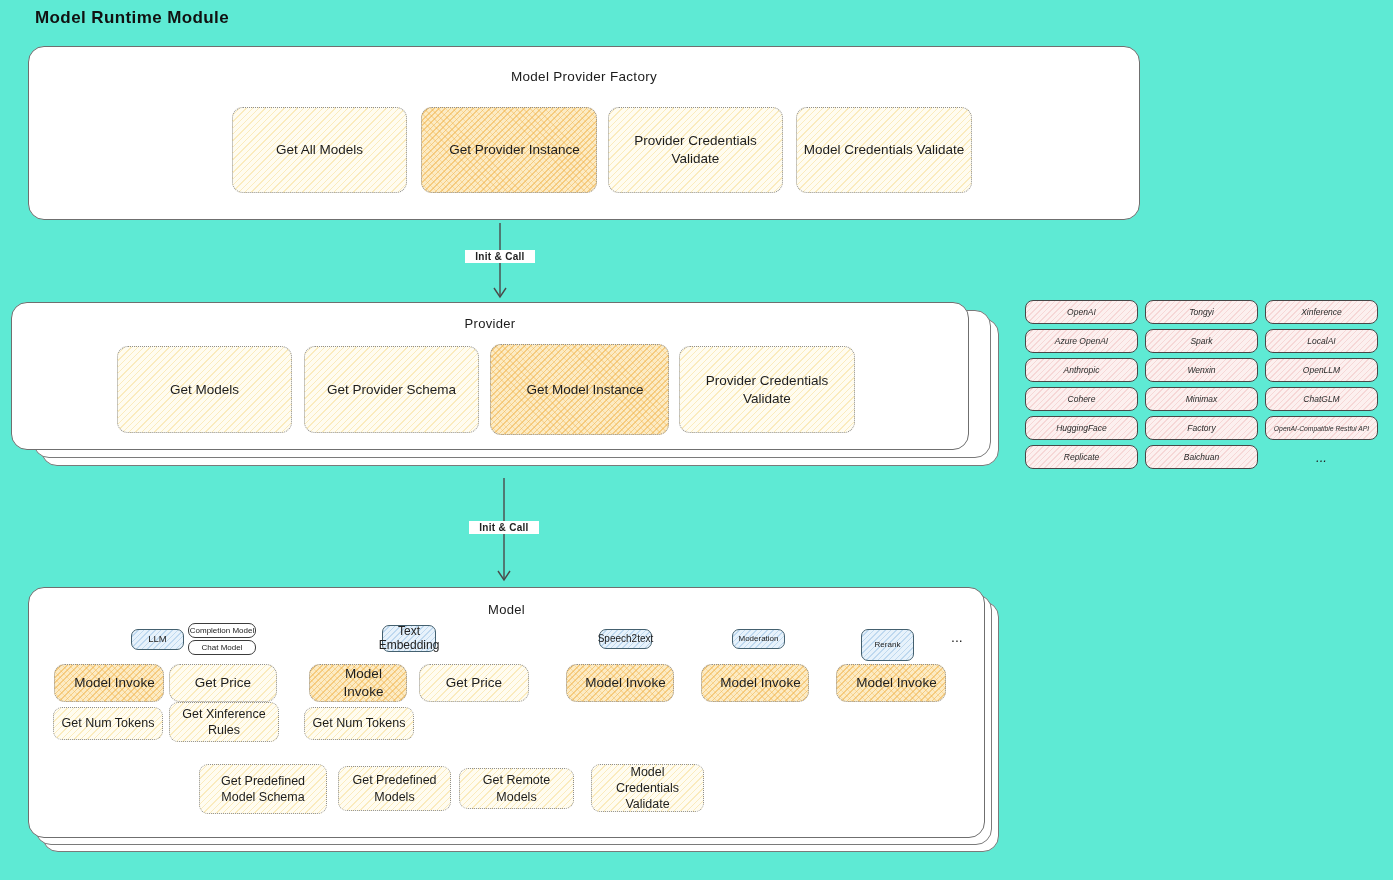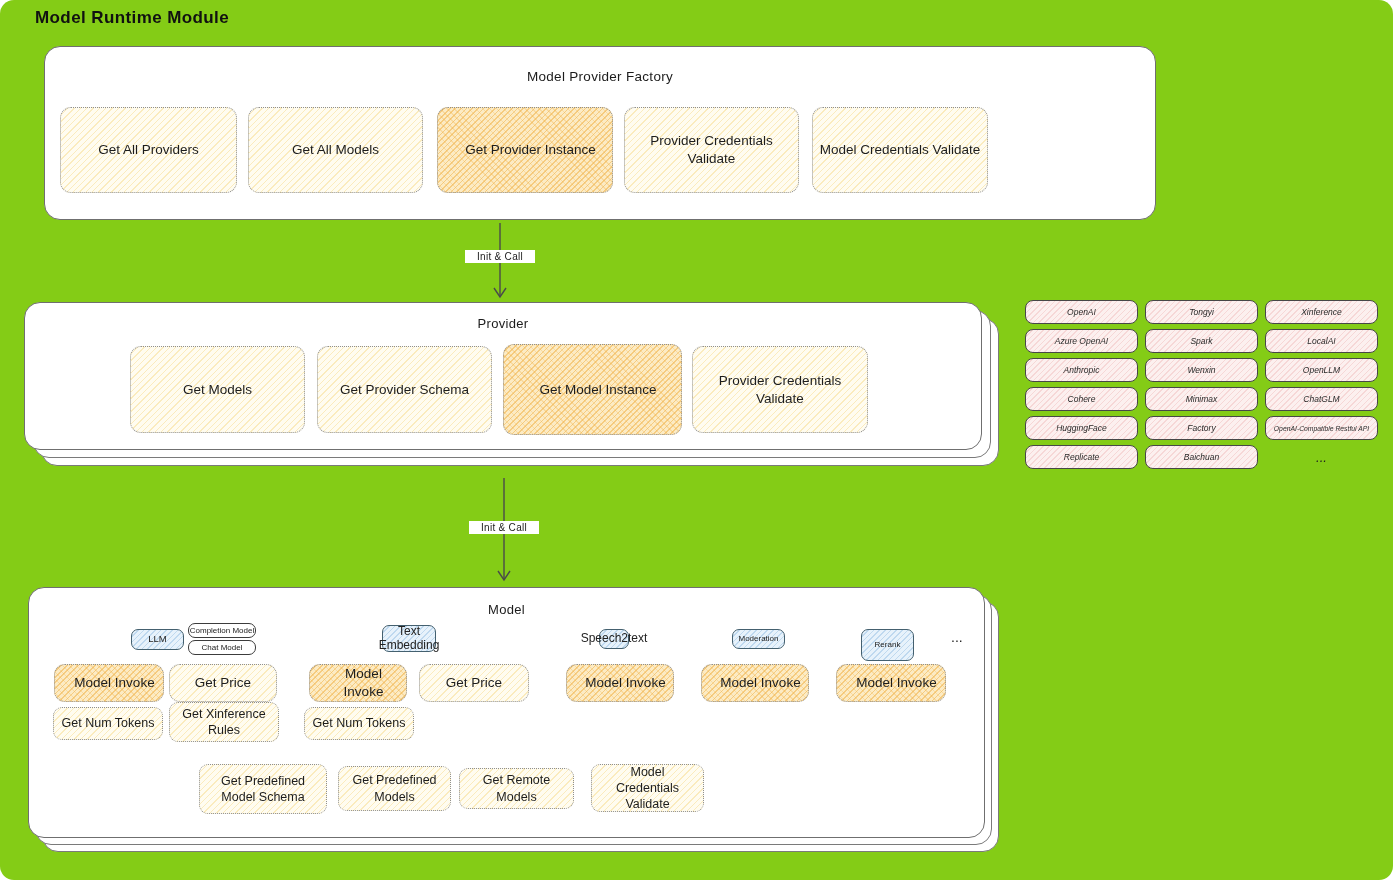--- a/index.html
+++ b/index.html
@@ -1,18 +1,18 @@
 <!DOCTYPE html>
 <html><head>
 <meta charset="utf-8">
 <style>
   * { margin:0; padding:0; box-sizing:border-box; }
   html,body { background:#ffffff; }
   body { font-family:"Liberation Sans","DejaVu Sans",sans-serif; color:#1e1e1e; }
-  .canvas { position:relative; width:1393px; height:880px; background:#84cc16; overflow:hidden;border-radius:14px; }
+  .canvas { position:relative; width:1393px; height:880px; background:#5eead4; overflow:hidden; }
 
   .page-title { position:absolute; left:35px; top:8px; font-size:17px; font-weight:700; letter-spacing:.4px; color:#111; }
 
   
   .box { position:absolute; background:#fff; border:1.4px solid #6f6f6f; border-radius:16px; }
   .box.stack { border-color:#7a7a7a; }
   .box-title { position:absolute; left:0; right:0; text-align:center; font-size:13.5px; color:#1c1c1c; letter-spacing:.3px; }
 
   
   .node { position:absolute; display:flex; align-items:center; justify-content:center; text-align:center;
@@ -37,49 +37,48 @@
   .pill-grid { position:absolute; left:1025px; top:300px; display:grid;
                grid-template-columns:113px 113px 113px; grid-auto-rows:24px; column-gap:7px; row-gap:5px; }
   .pill { display:flex; align-items:center; justify-content:center; text-align:center;
           border:1.4px solid #474747; border-radius:8px; font-size:8.5px; color:#2a2a2a; padding:1px 3px;
           background-color:#fcf0ef;
           background-image:repeating-linear-gradient(135deg, rgba(233,158,158,.30) 0px, rgba(233,158,158,.30) 1px, transparent 1px, transparent 4px);font-style:italic; }
   .pill-xs { font-size:6.8px; }
   .pill-more { display:flex; align-items:center; justify-content:center; font-size:13px; color:#222; border:none; background:none; }
 
   .arrow { position:absolute; }
-  .arrow-label { position:absolute; text-align:center; font-size:10px; background:#fff; color:#222; padding:1px 0; letter-spacing:.3px; }
+  .arrow-label { position:absolute; text-align:center; font-size:10px; background:#fff; color:#222; padding:1px 0; letter-spacing:.3px;font-weight:bold; }
 
   .more-text { position:absolute; font-size:14px; color:#222; }
 </style>
 </head>
 <body>
 
 <div class="canvas">
 
   <div class="page-title">Model Runtime Module</div>
 
-  <div class="box" style="left:44px;top:46px;width:1112px;height:174px">
+  <div class="box" style="left:28px;top:46px;width:1112px;height:174px">
     <div class="box-title" style="top:22px">Model Provider Factory</div>
-    <div class="node yellow" style="left:15px;top:60px;width:177px;height:86px">Get All Providers</div>
     <div class="node yellow" style="left:203px;top:60px;width:175px;height:86px">Get All Models</div>
     <div class="node orange" style="left:392px;top:60px;width:176px;height:86px">Get Provider Instance</div>
     <div class="node yellow" style="left:579px;top:60px;width:175px;height:86px">Provider Credentials Validate</div>
     <div class="node yellow" style="left:767px;top:60px;width:176px;height:86px">Model Credentials Validate</div>
   </div>
 
   <svg class="arrow" style="left:490px;top:223px" width="20" height="76" viewBox="0 0 20 76">
     <line x1="10" y1="0" x2="10" y2="74" stroke="#4a4a4a" stroke-width="1.4"></line>
     <polyline points="4,65 10,74 16,65" fill="none" stroke="#4a4a4a" stroke-width="1.4"></polyline>
   </svg>
   <div class="arrow-label" style="left:465px;top:250px;width:70px">Init &amp; Call</div>
 
   <div class="box stack" style="left:41px;top:318px;width:958px;height:148px"></div>
   <div class="box stack" style="left:33px;top:310px;width:958px;height:148px"></div>
-  <div class="box" style="left:24px;top:302px;width:958px;height:148px">
+  <div class="box" style="left:11px;top:302px;width:958px;height:148px">
     <div class="box-title" style="top:13px;font-size:13px">Provider</div>
     <div class="node yellow" style="left:105px;top:43px;width:175px;height:87px">Get Models</div>
     <div class="node orange" style="left:478px;top:41px;width:179px;height:91px">Get Model Instance</div>
     <div class="node yellow" style="left:292px;top:43px;width:175px;height:87px">Get Provider Schema</div>
     <div class="node yellow" style="left:667px;top:43px;width:176px;height:87px">Provider Credentials Validate</div>
   </div>
 
   <div class="pill-grid">
     <div class="pill">OpenAI</div>
     <div class="pill">Tongyi</div>
@@ -118,21 +117,21 @@
     <div class="node orange" style="left:25px;top:76px;width:110px;height:38px">Model Invoke</div>
     <div class="node yellow" style="left:140px;top:76px;width:108px;height:38px">Get Price</div>
     <div class="node yellow sm" style="left:24px;top:119px;width:110px;height:33px">Get Num Tokens</div>
     <div class="node yellow sm" style="left:140px;top:114px;width:110px;height:40px">Get Xinference Rules</div>
 
     <div class="tag tag-xs" style="left:353px;top:37px;width:54px;height:27px">Text Embedding</div>
     <div class="node orange" style="left:280px;top:76px;width:98px;height:38px">Model Invoke</div>
     <div class="node yellow" style="left:390px;top:76px;width:110px;height:38px">Get Price</div>
     <div class="node yellow sm" style="left:275px;top:119px;width:110px;height:33px">Get Num Tokens</div>
 
-    <div class="tag" style="left:570px;top:41px;width:30px;height:20px;font-size:12px">Speech2text</div>
+    <div class="tag" style="left:570px;top:41px;width:53px;height:20px;font-size:10px">Speech2text</div>
     <div class="node orange" style="left:537px;top:76px;width:108px;height:38px">Model Invoke</div>
 
     <div class="tag" style="left:703px;top:41px;width:53px;height:20px;font-size:8px">Moderation</div>
     <div class="node orange" style="left:672px;top:76px;width:108px;height:38px">Model Invoke</div>
 
     <div class="tag" style="left:832px;top:41px;width:53px;height:32px;font-size:8px">Rerank</div>
     <div class="node orange" style="left:807px;top:76px;width:110px;height:38px">Model Invoke</div>
 
     <div class="more-text" style="left:922px;top:41px">...</div>
 

